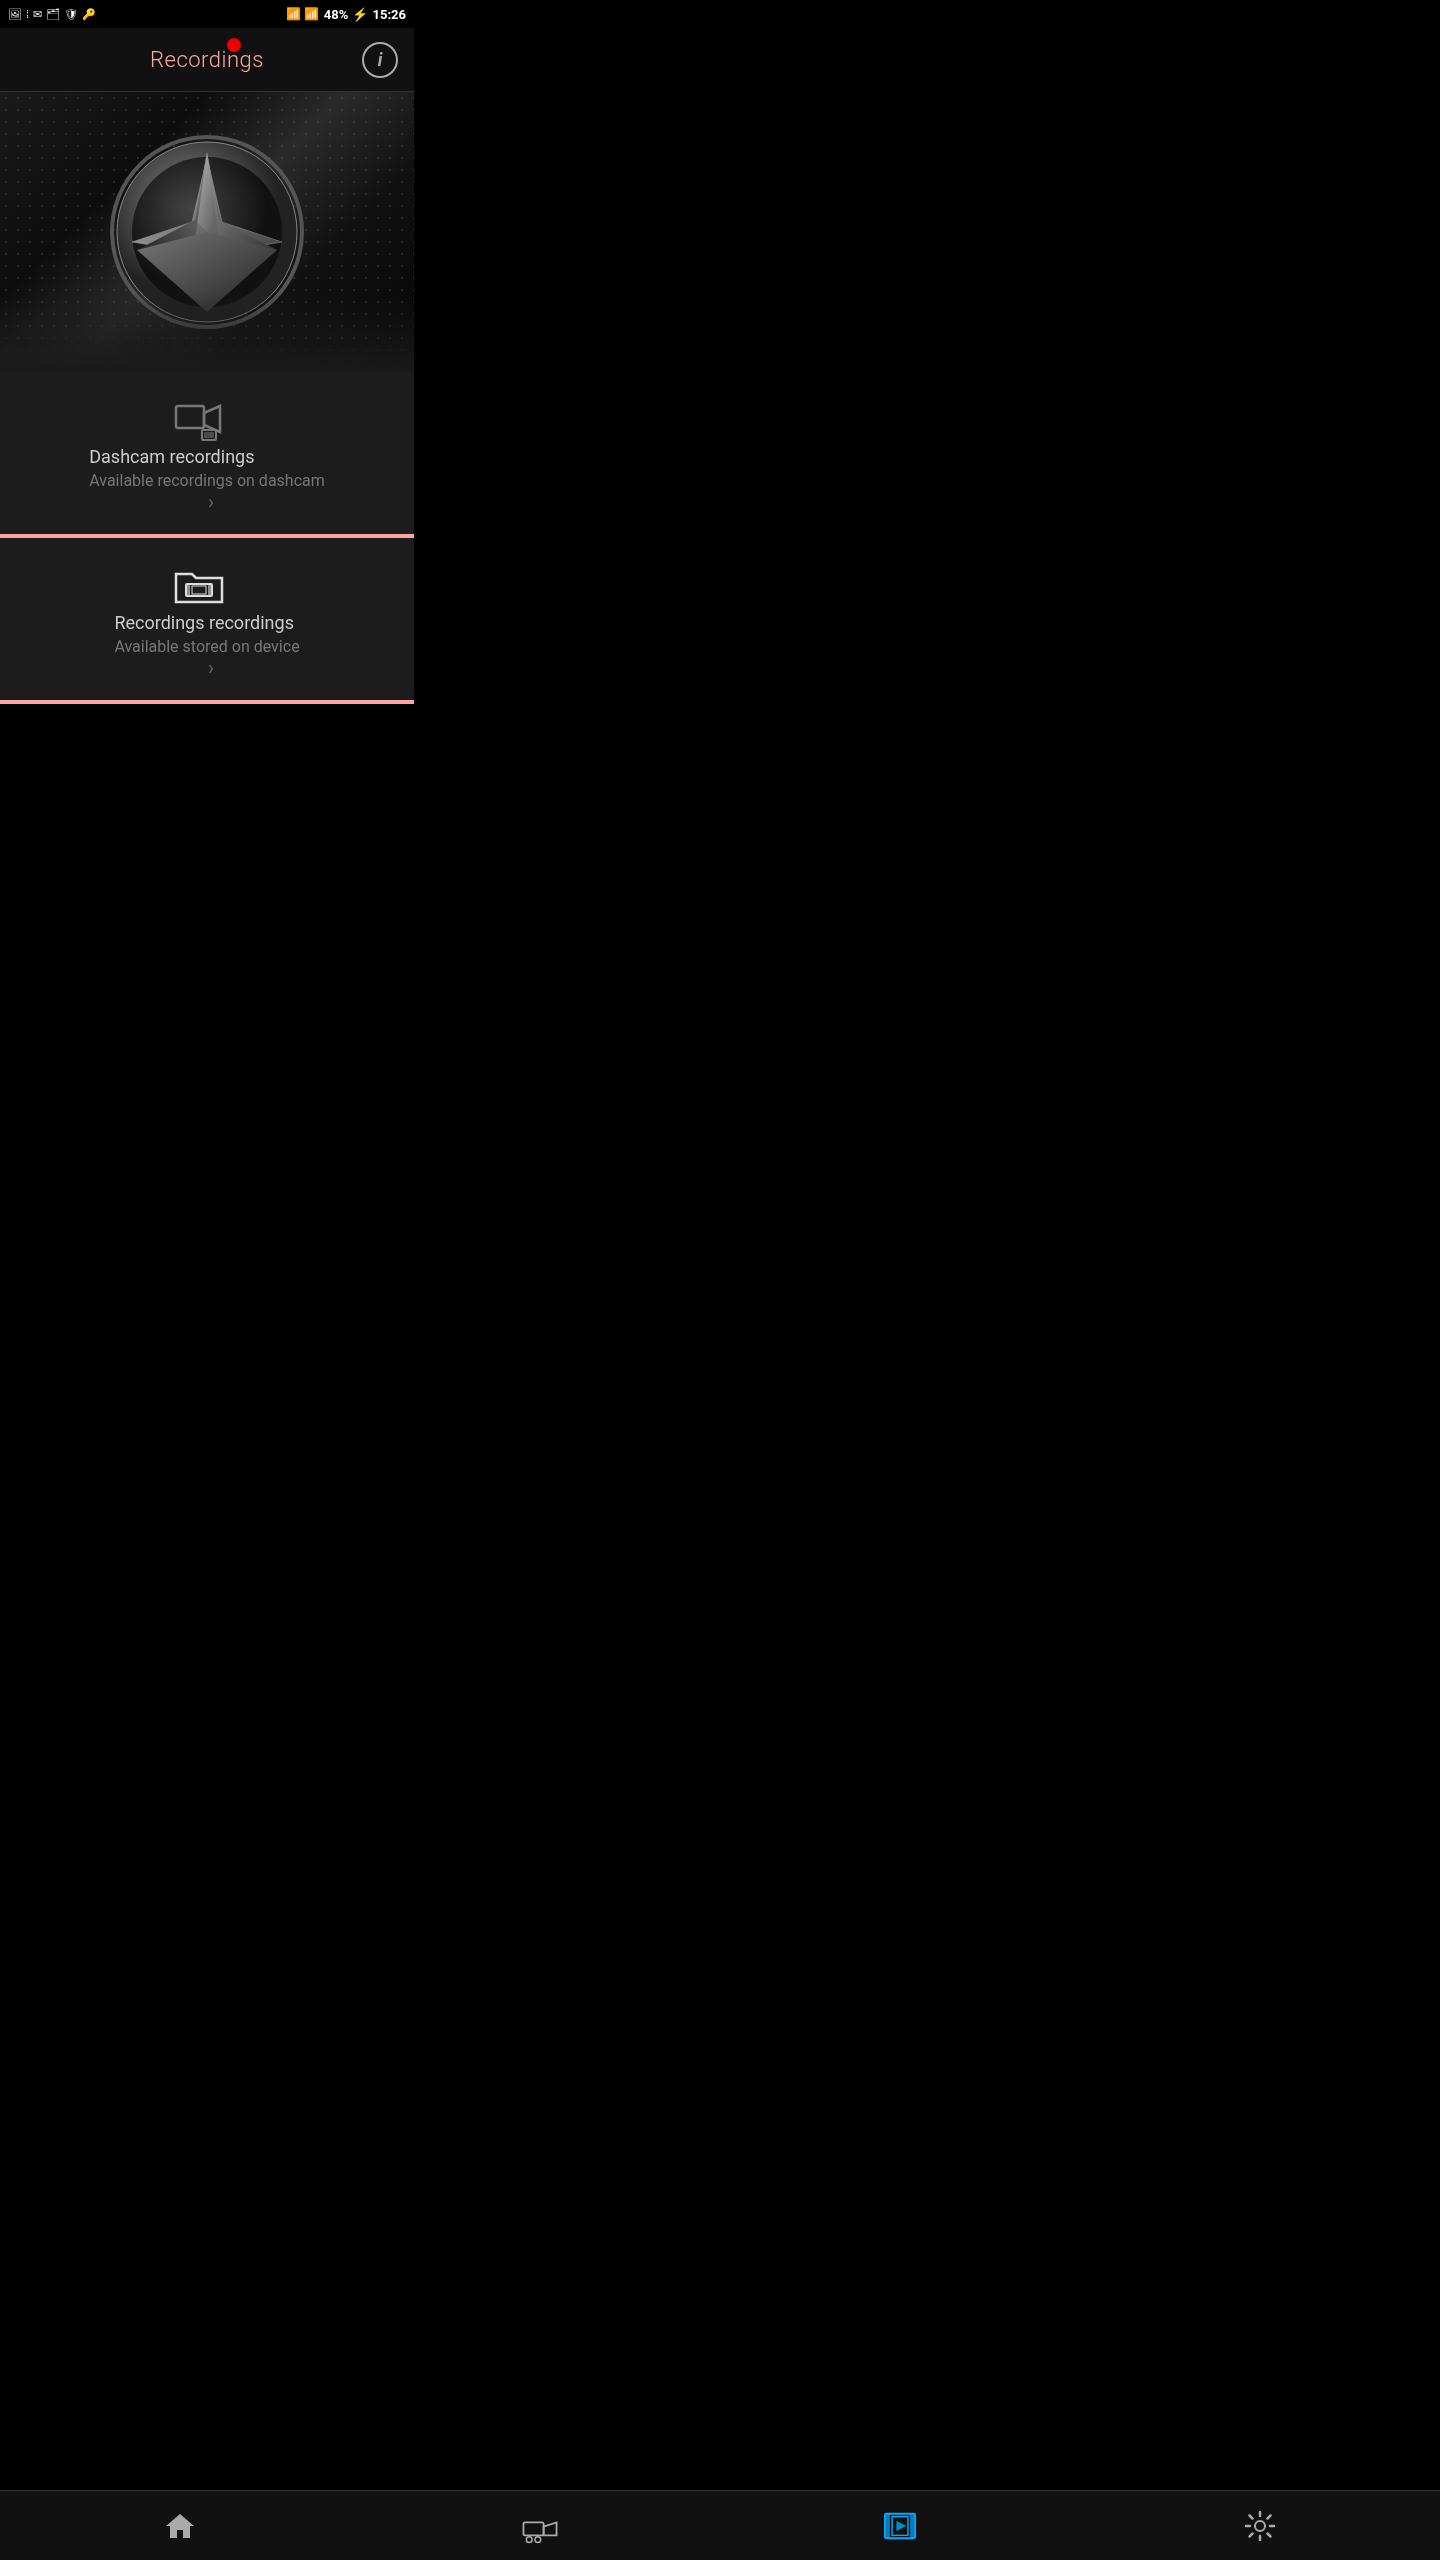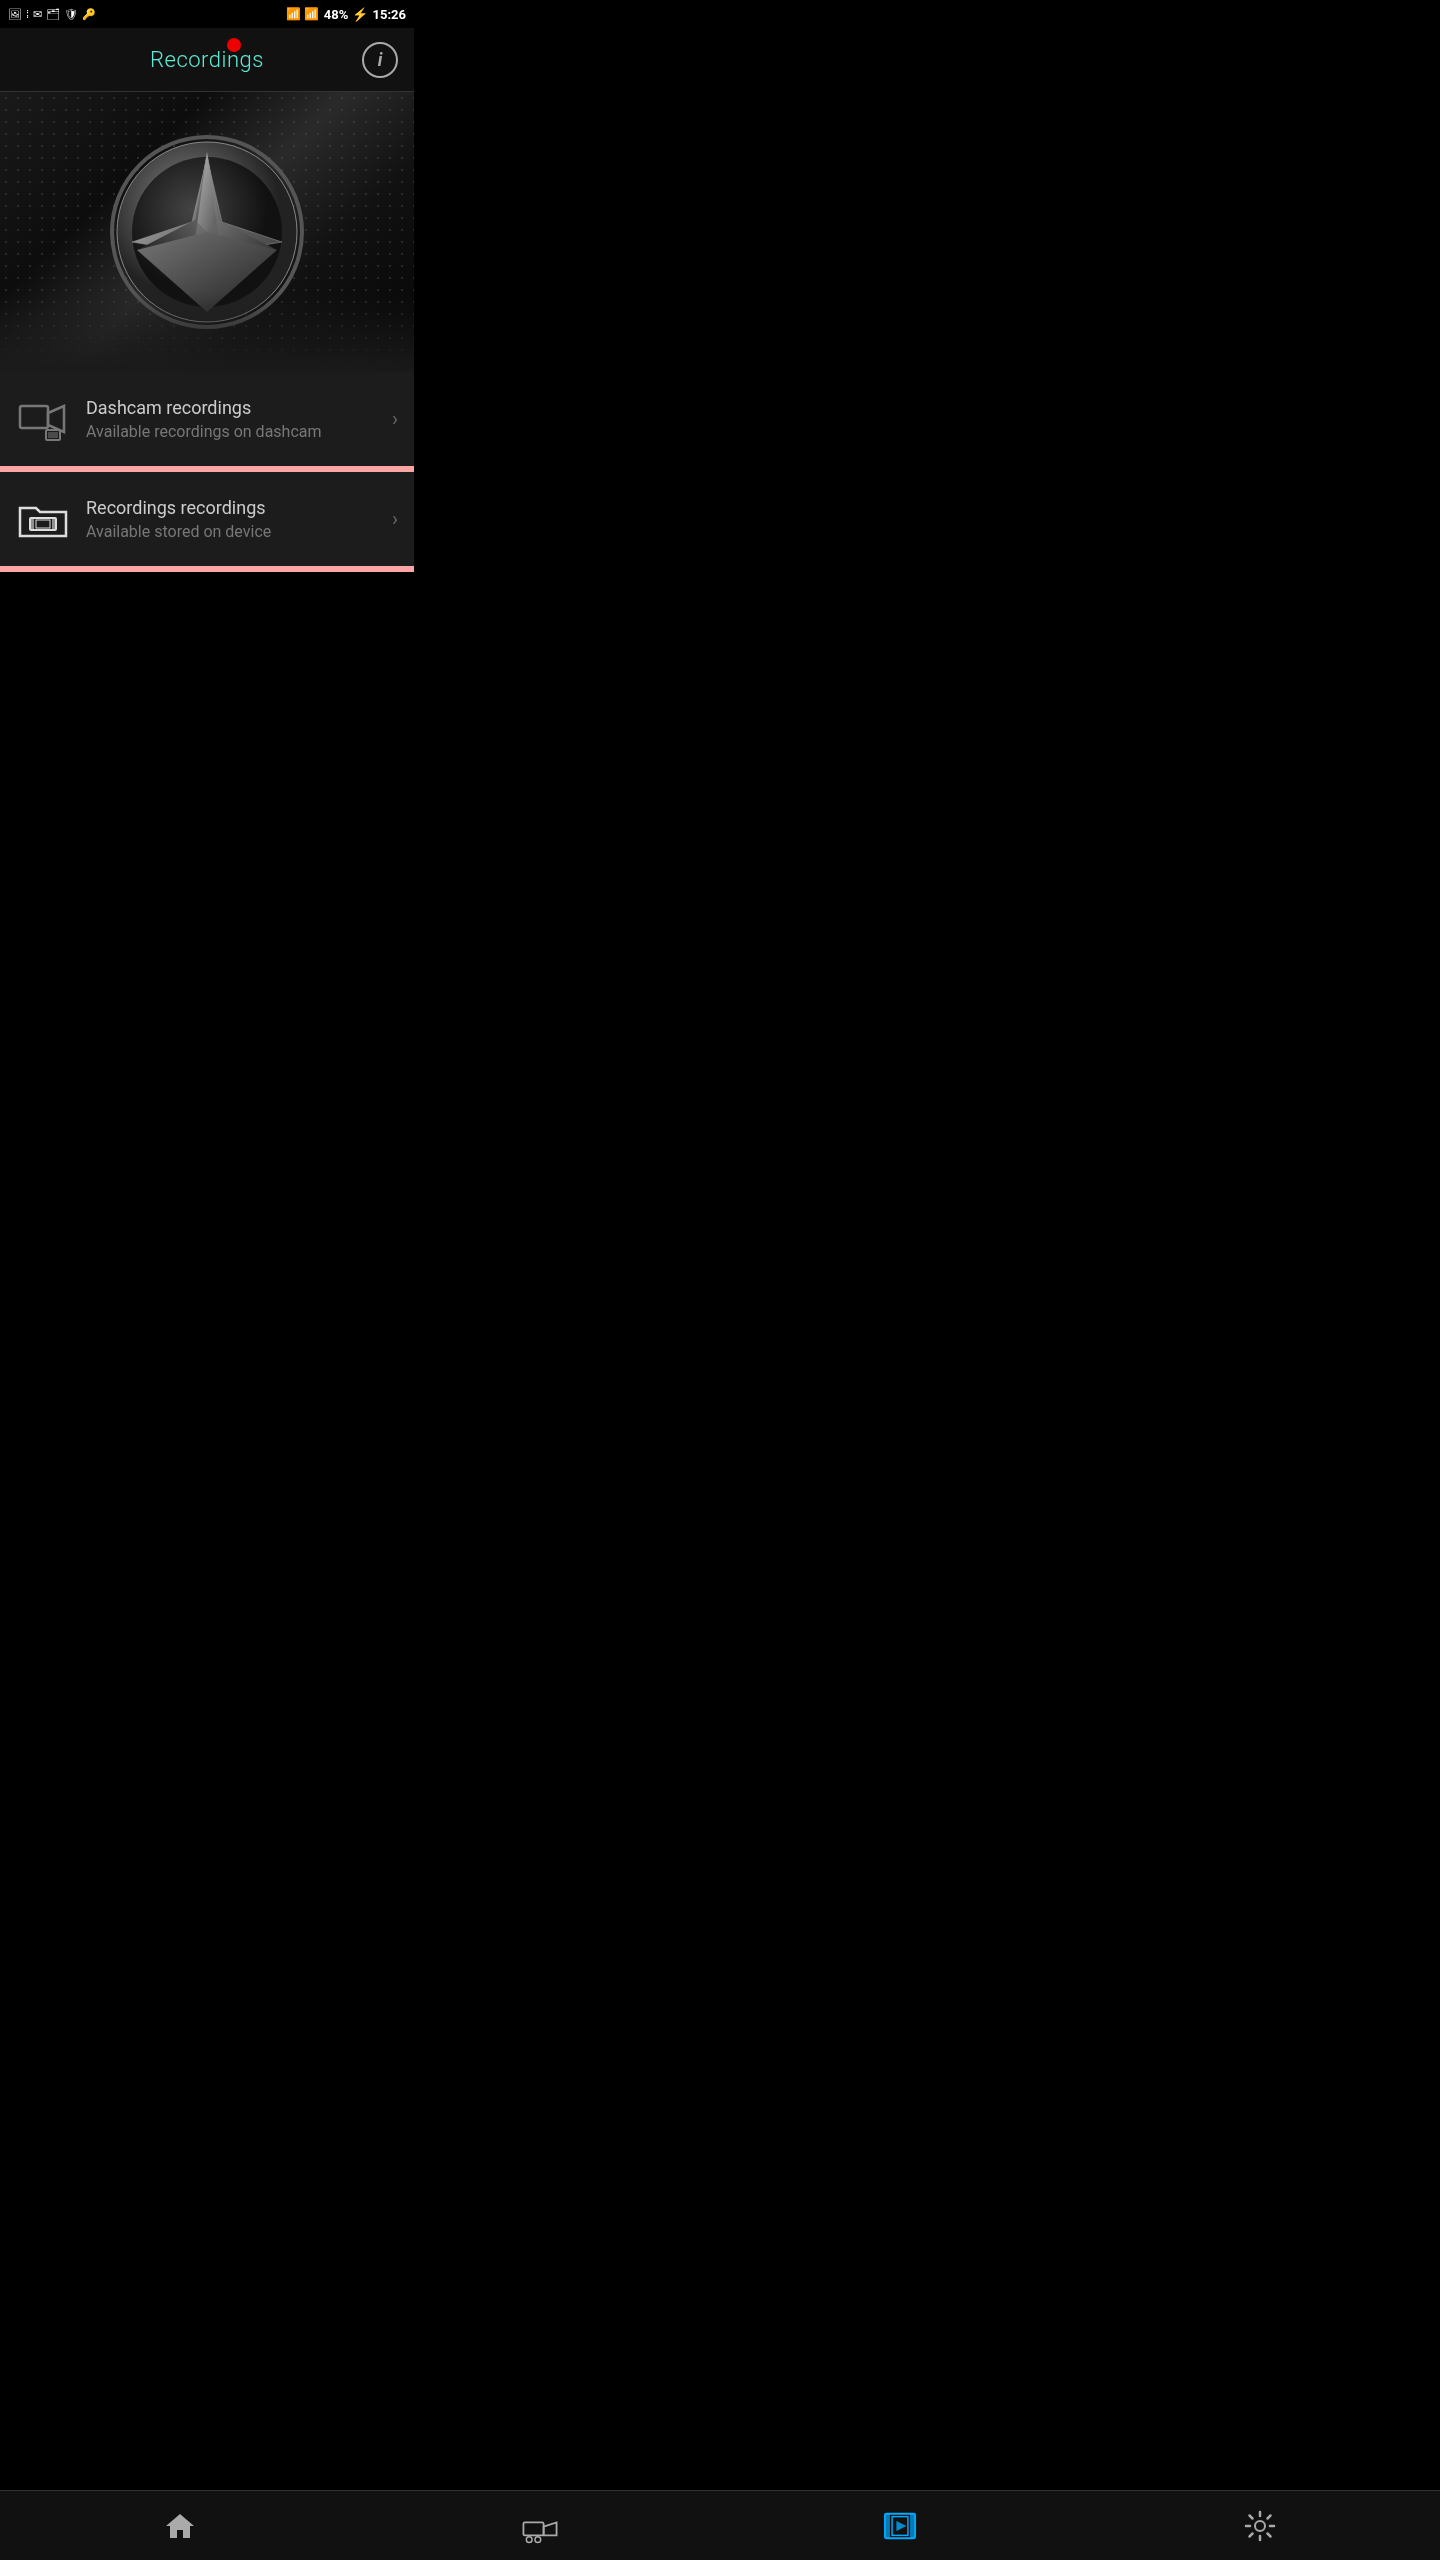--- a/index.html
+++ b/index.html
@@ -52,21 +52,21 @@
       display: flex;
       align-items: center;
       justify-content: center;
       position: relative;
       border-bottom: 1px solid #333;
     }
 
     .header-title {
       font-size: 22px;
       font-weight: 300;
-      color: #5eead4;
+      color: #fca5a5;
       letter-spacing: 0.5px;
     }
 
     .red-dot {
       width: 14px;
       height: 14px;
       background: #e00;
       border-radius: 50%;
       position: absolute;
       top: 10px;
@@ -134,24 +134,25 @@
 
     
     .menu-section {
       background: #1c1c1c;
     }
 
     .menu-item {
       display: flex;
       align-items: center;
       padding: 20px 16px;
-      border-bottom: 6px solid #fca5a5;
+      border-bottom: 4px solid #fca5a5;
       cursor: pointer;
       position: relative;
       background: #1c1c1c;
+      flex-direction: column;
     }
 
     .menu-icon {
       width: 54px;
       height: 54px;
       display: flex;
       align-items: center;
       justify-content: center;
       margin-right: 16px;
       flex-shrink: 0;

